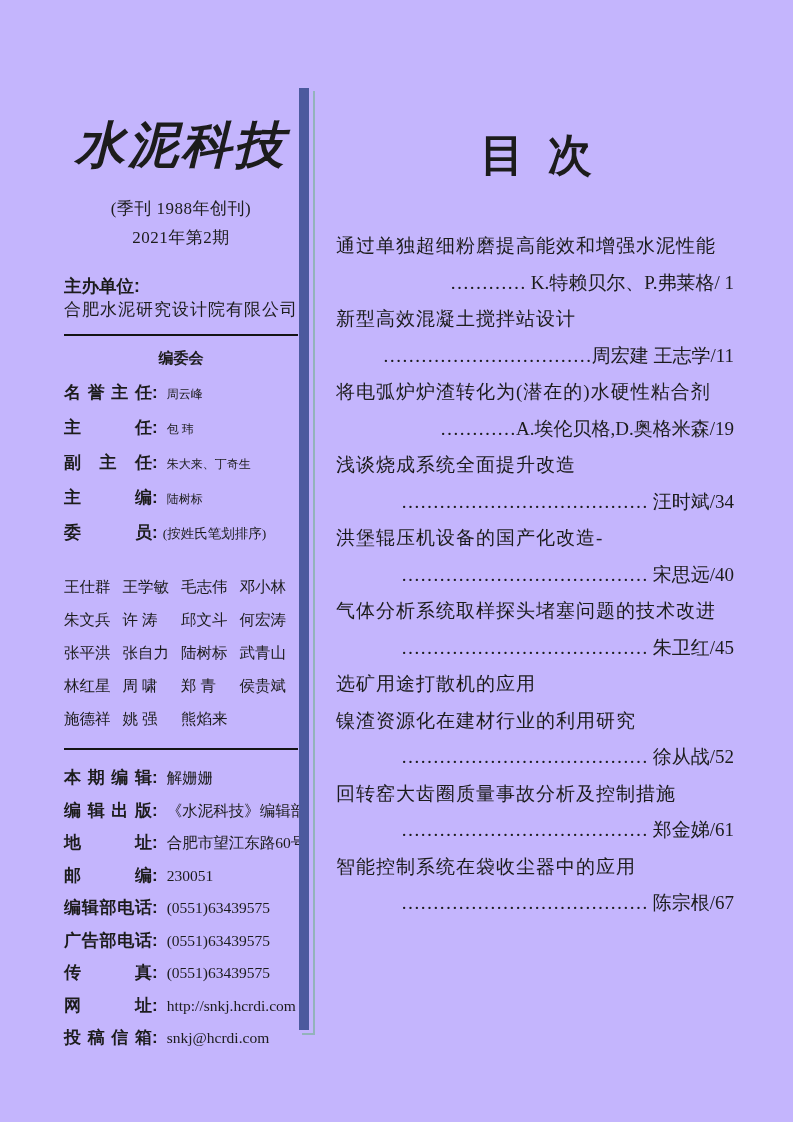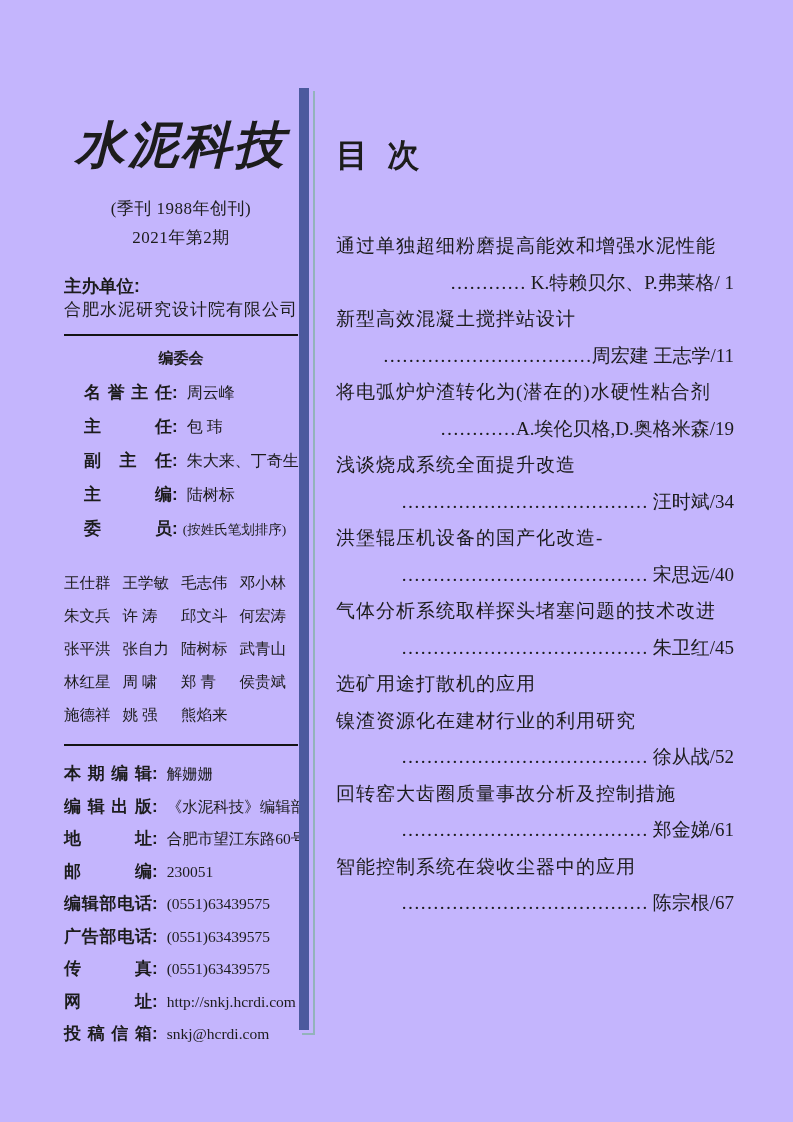--- a/index.html
+++ b/index.html
@@ -58,39 +58,39 @@
     font-family: "Liberation Sans", "DejaVu Sans", sans-serif;
     font-weight: bold;
     font-size: 15px;
   }
   .row {
     display: flex;
     align-items: baseline;
     white-space: nowrap;
   }
   .board-rows { margin-top: 8px; }
-  .board-rows .row { line-height: 34px; margin-left: 20px; }
+  .board-rows .row { line-height: 34px; }
   .lbl {
     flex: none;
     display: inline-block;
     width: 88px;
     font-family: "Liberation Sans", "DejaVu Sans", sans-serif;
     font-weight: bold;
     font-size: 17px;
     text-align: justify;
     text-align-last: justify;
   }
   .colon {
     flex: none;
     font-family: "Liberation Sans", "DejaVu Sans", sans-serif;
     font-weight: bold;
     font-size: 17px;
     margin-right: 9px;
   }
-  .val { font-size: 16px; }
+  .val { font-size: 12px; }
   .val.note { font-size: 13.5px; margin-left: -4px; }
   .members {
     margin-top: 19px;
     display: grid;
     grid-template-columns: repeat(4, 1fr);
     font-size: 15.5px;
   }
   .member { line-height: 33px; white-space: nowrap; }
   .info-rows { margin-top: 12px; }
   .info-rows .row { line-height: 32.5px; }
@@ -104,22 +104,22 @@
 
   
   .right-col {
     position: absolute;
     left: 336px;
     top: 124px;
     width: 404px;
   }
   .toc-header {
     margin: 0 0 42px 0;
-    text-align: left;
-    font-size: 32px;
+    text-align: center;
+    font-size: 44px;
     font-weight: bold;
     letter-spacing: 4px;
     line-height: 62px;
     font-family: "DejaVu Serif", serif;
   }
   .toc-title {
     font-size: 19px;
     line-height: 36.5px;
     letter-spacing: 1px;
     white-space: nowrap;

